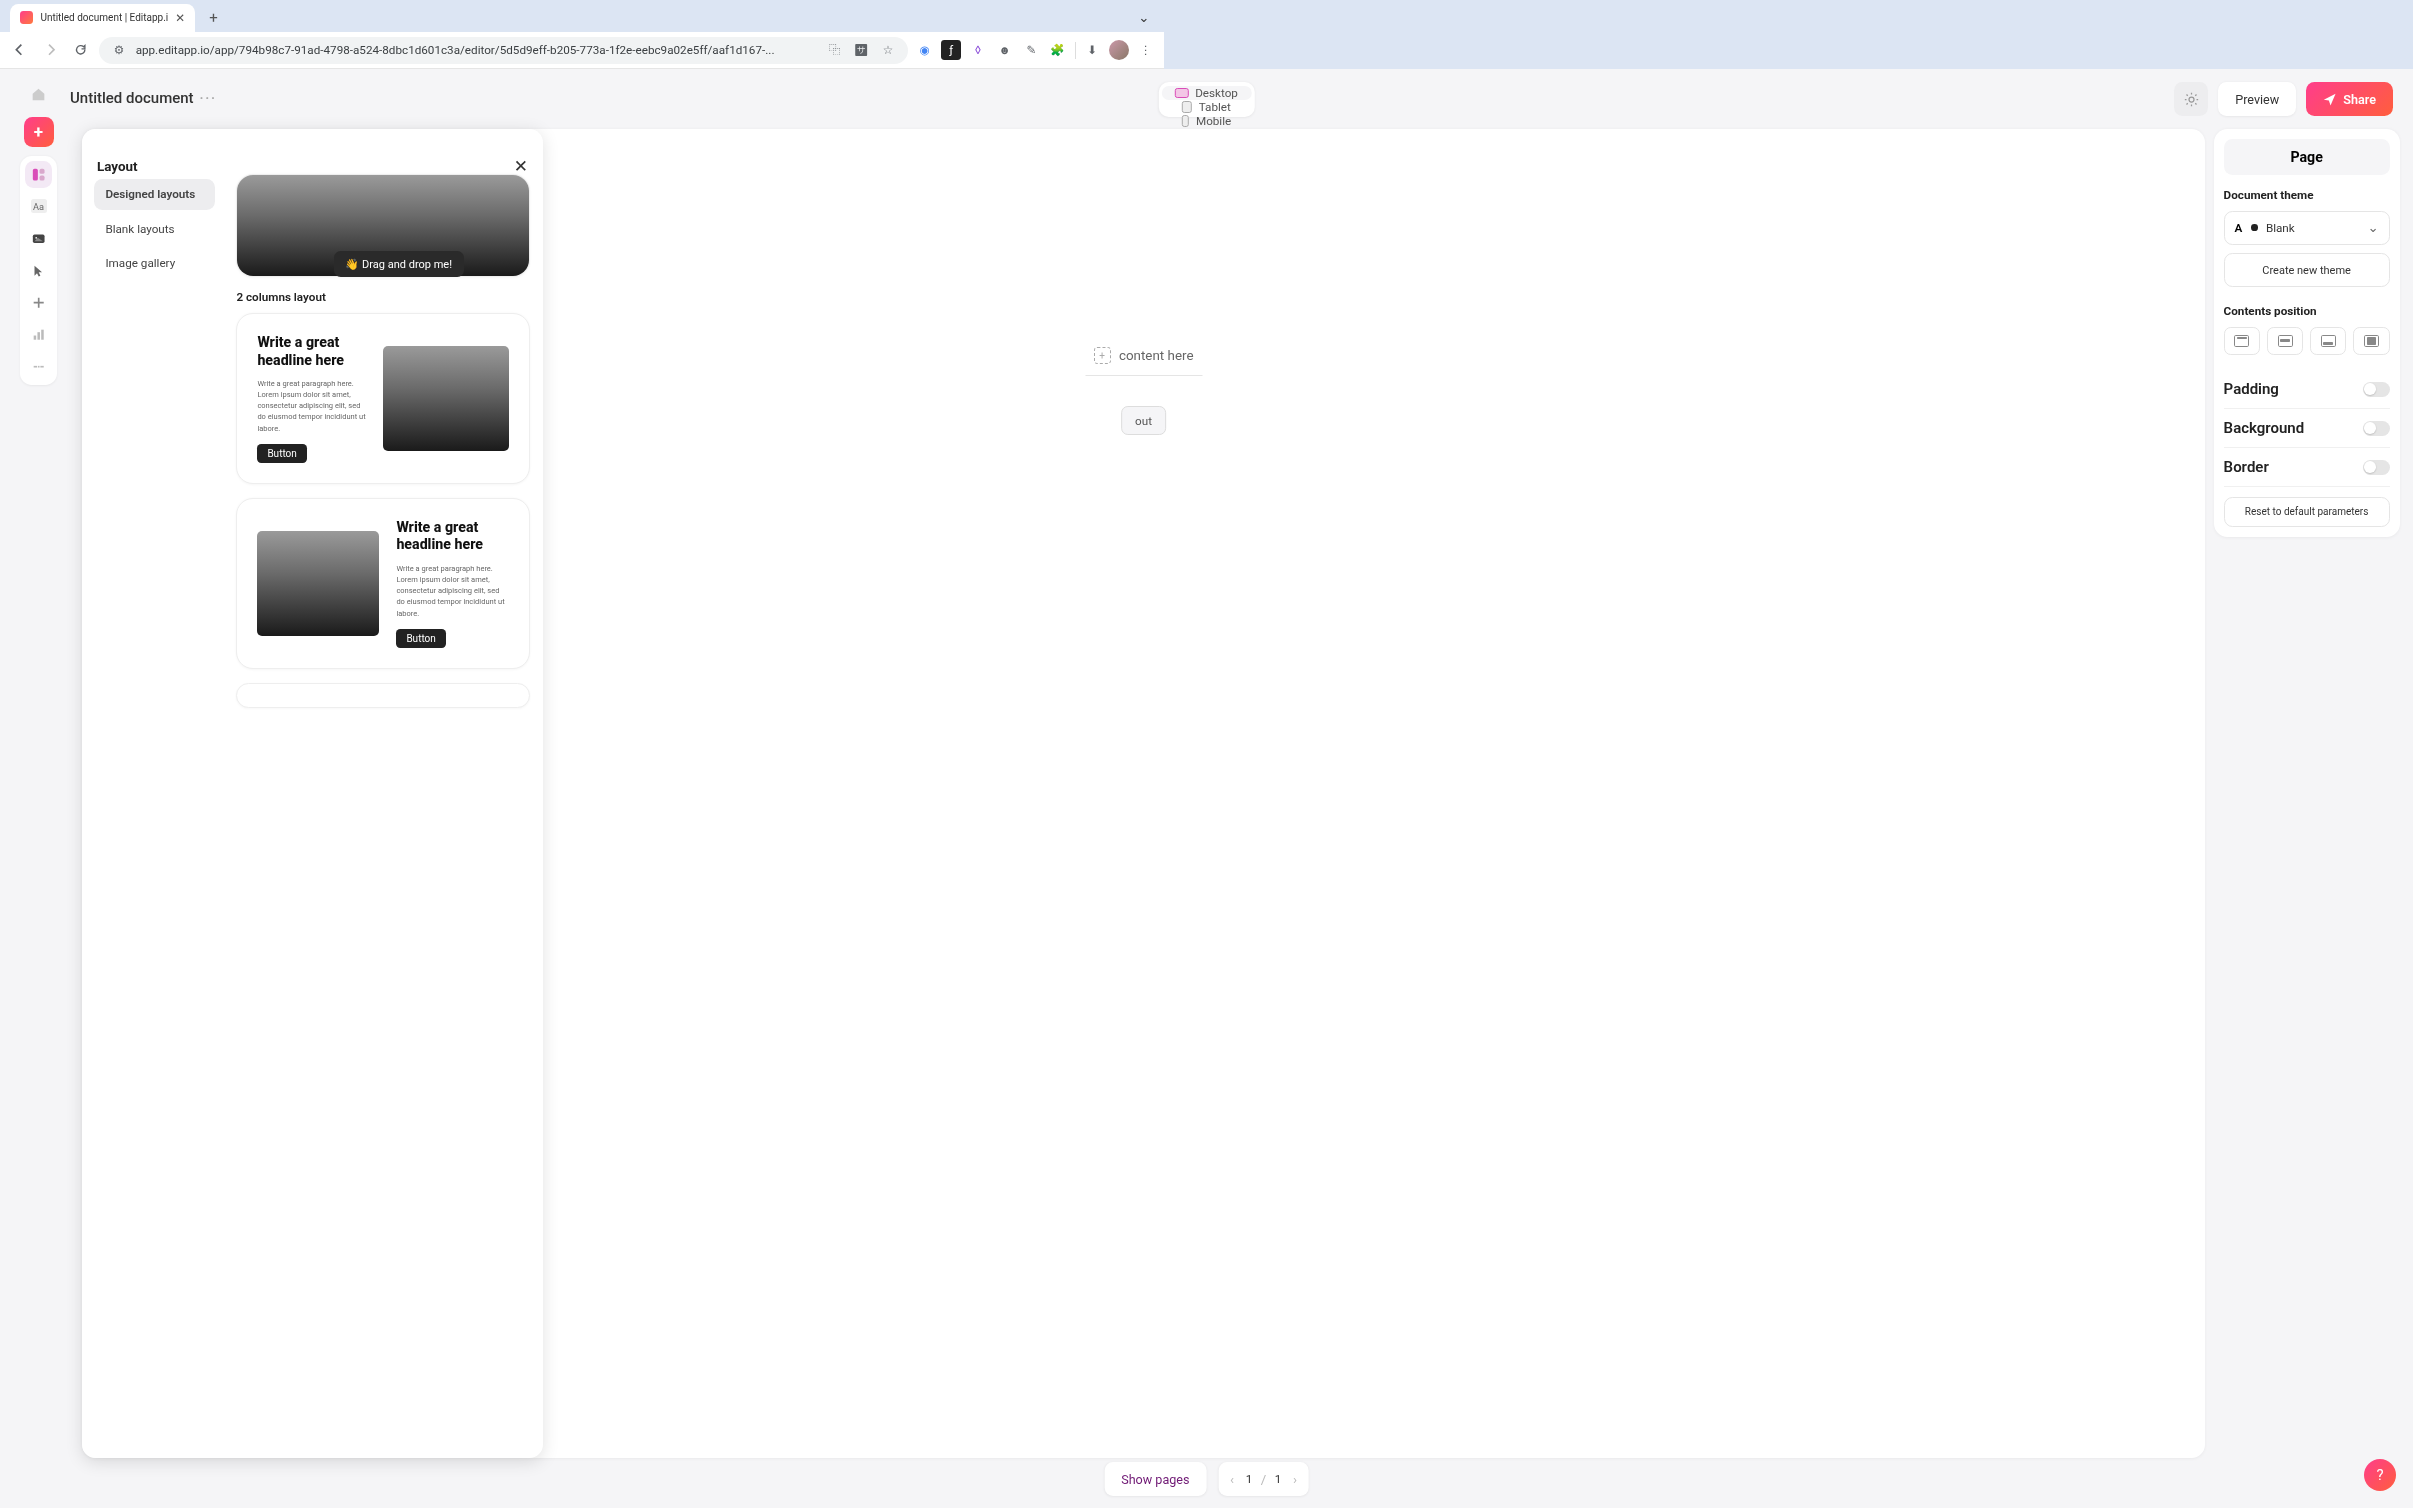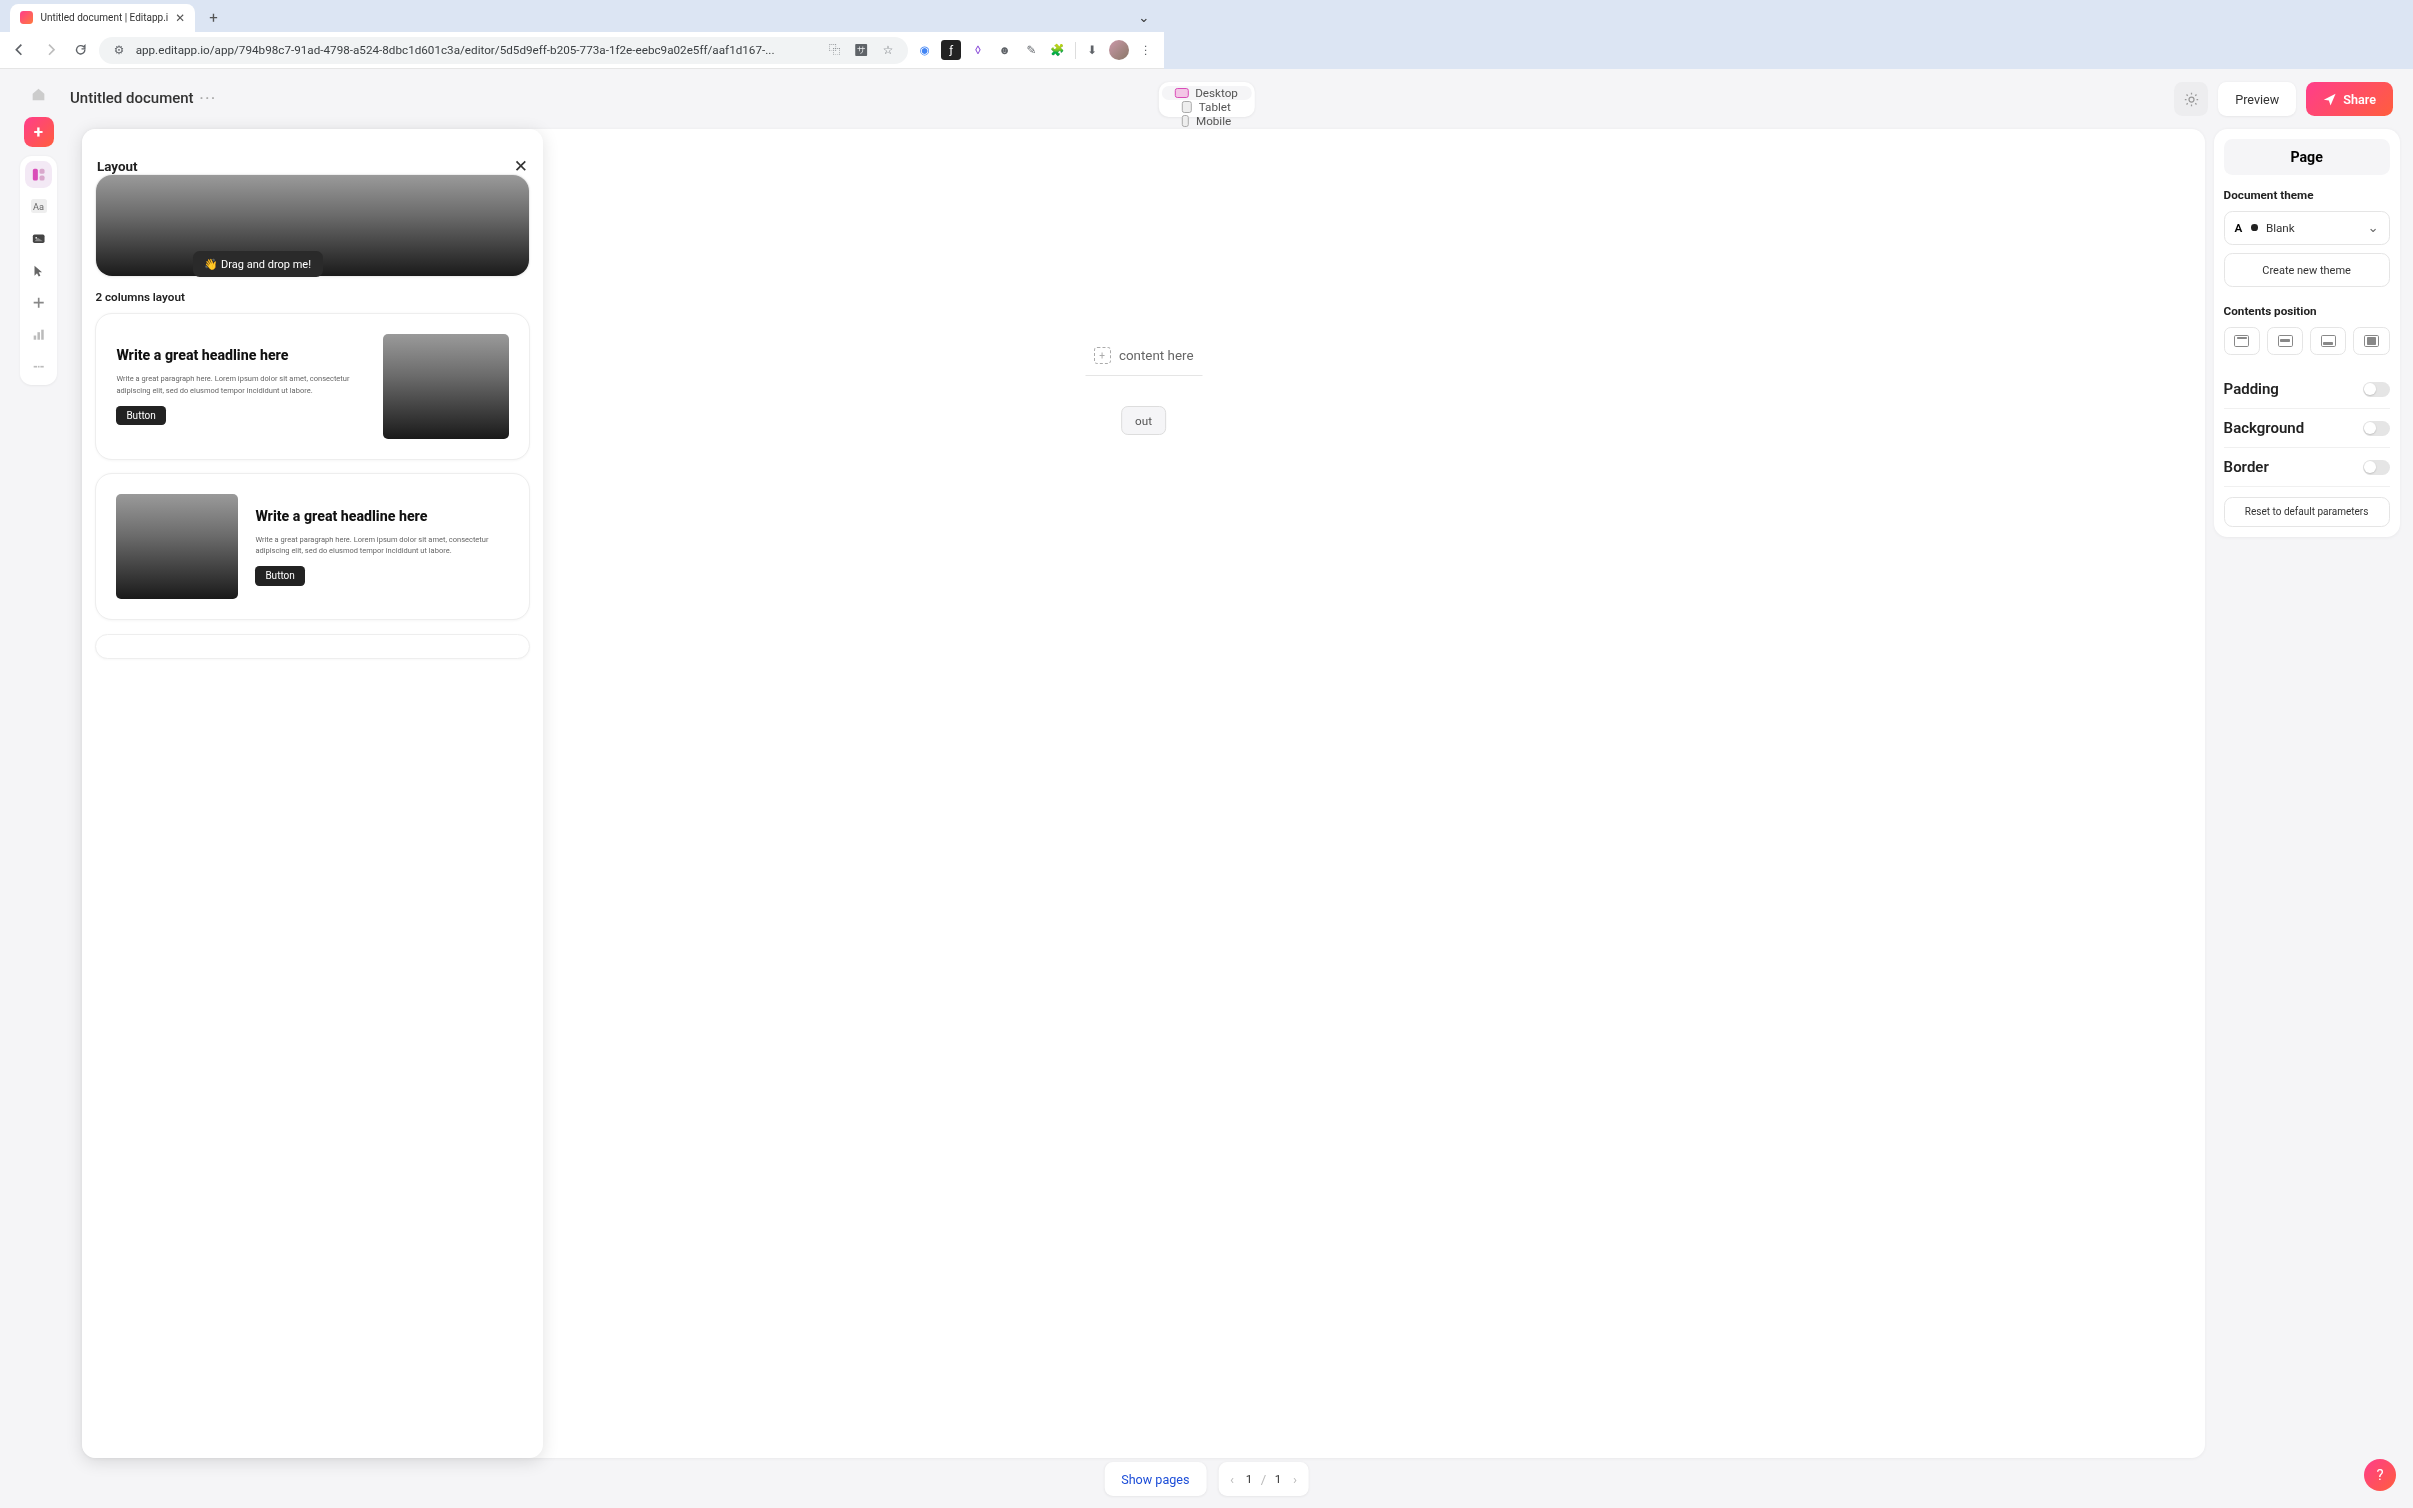--- a/index.html
+++ b/index.html
@@ -97,21 +97,21 @@
 .pos-icon.fill::after{top:0.8px;bottom:0.8px;height:auto;}
 .toggle-row{ display:flex; align-items:center; justify-content:space-between; padding:10px 0; border-bottom:0.8px solid #f0f0f0;}
 .toggle-row:last-of-type{border-bottom:none;}
 .toggle-label{ font-size:15px; font-weight:600; color:#222;}
 .toggle{ width:27px; height:15px; background:#e5e5e5; border-radius:8.4px; position:relative;}
 .toggle::after{content:'';position:absolute;width:11.7px;height:11.7px;background:#fff;border-radius:50%;top:1.7px;left:1.7px;box-shadow:0 0.8px 1.7px rgba(0,0,0,.2);}
 .reset-btn{ border:0.8px solid #e5e5e5; border-radius:8.4px; padding:8.4px; text-align:center; font-size:10px; color:#333; margin-top:10px;}
 
 
 .bottom-bar{ position:absolute; bottom:11.7px; left:50%; transform:translateX(-50%); display:flex; gap:11.7px; align-items:center;}
-.show-pages{ background:#fff; border-radius:8.4px; height:34px; padding:0 17px; display:flex;align-items:center; font-size:12.6px; color:#1d4ed8; box-shadow:0 0.8px 2.5px rgba(0,0,0,.06);}
+.show-pages{ background:#fff; border-radius:8.4px; height:34px; padding:0 17px; display:flex;align-items:center; font-size:12.6px; color:#701a75; box-shadow:0 0.8px 2.5px rgba(0,0,0,.06);}
 .pager{ background:#fff; border-radius:8.4px; height:34px; padding:0 8.4px; display:flex;align-items:center; gap:8.4px; box-shadow:0 0.8px 2.5px rgba(0,0,0,.06);}
 .pager-btn{ color:#bbb; font-size:13.4px; padding:0 3.4px;}
 .pager-text{ font-size:11.7px; color:#333;}
 .pager-sep{ color:#bbb;}
 
 .help-fab{ position:absolute; right:17px; bottom:17px; width:32px;height:32px; border-radius:50%; background:linear-gradient(135deg,#ff3d8b,#ff5e3d); color:#fff; display:flex;align-items:center;justify-content:center; font-size:15px;}
 
 svg{display:block;}
 </style>
 </head>
@@ -263,20 +263,25 @@
     <div class="canvas-layout-btn">
       <span>out</span>
     </div>
   </div>
 
   <div class="layout-panel">
     <div class="panel-header">
       <span class="panel-title">Layout</span>
       <span class="panel-close">✕</span>
     </div>
+    <div class="panel-sidebar">
+      <div class="panel-tab active">Designed layouts</div>
+      <div class="panel-tab">Blank layouts</div>
+      <div class="panel-tab">Image gallery</div>
+    </div>
     <div class="panel-content">
       <div class="layout-card">
         <div class="card-img"></div>
       </div>
       <div class="tooltip">👋 Drag and drop me!</div>
       <div class="section-label">2 columns layout</div>
 
       <div class="layout-card">
         <div class="two-col-card">
           <div class="two-col-text">

